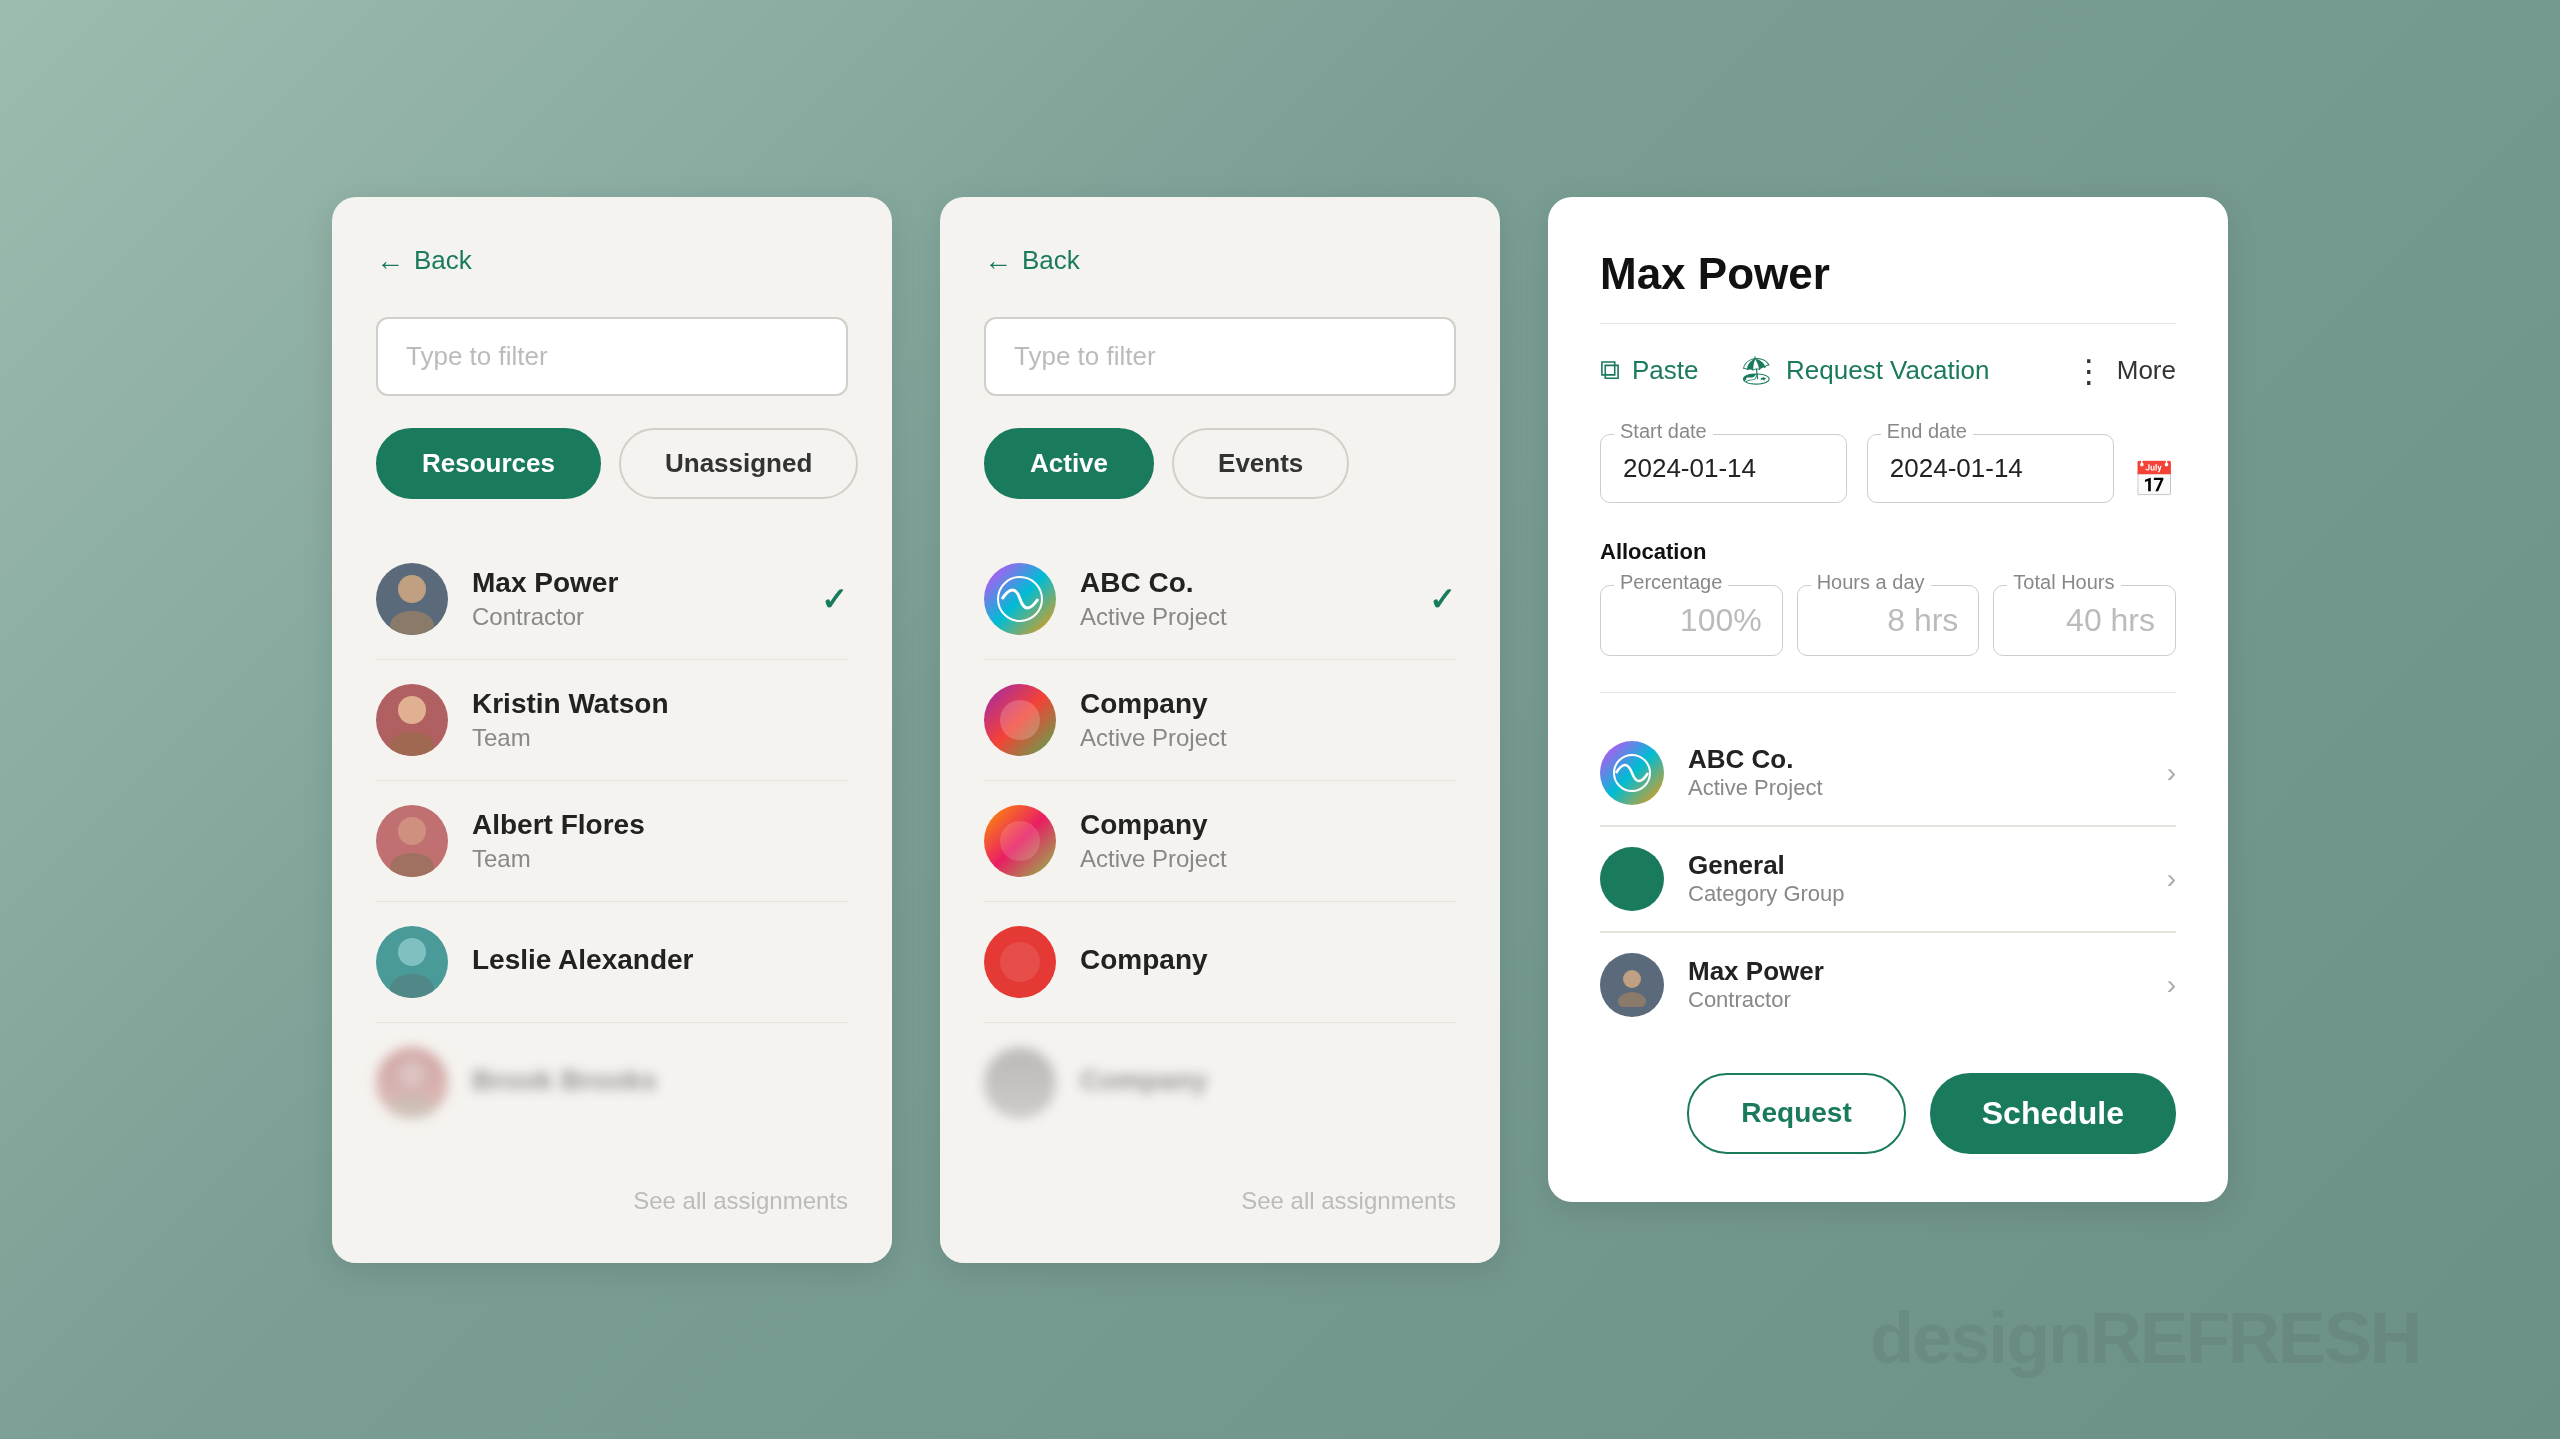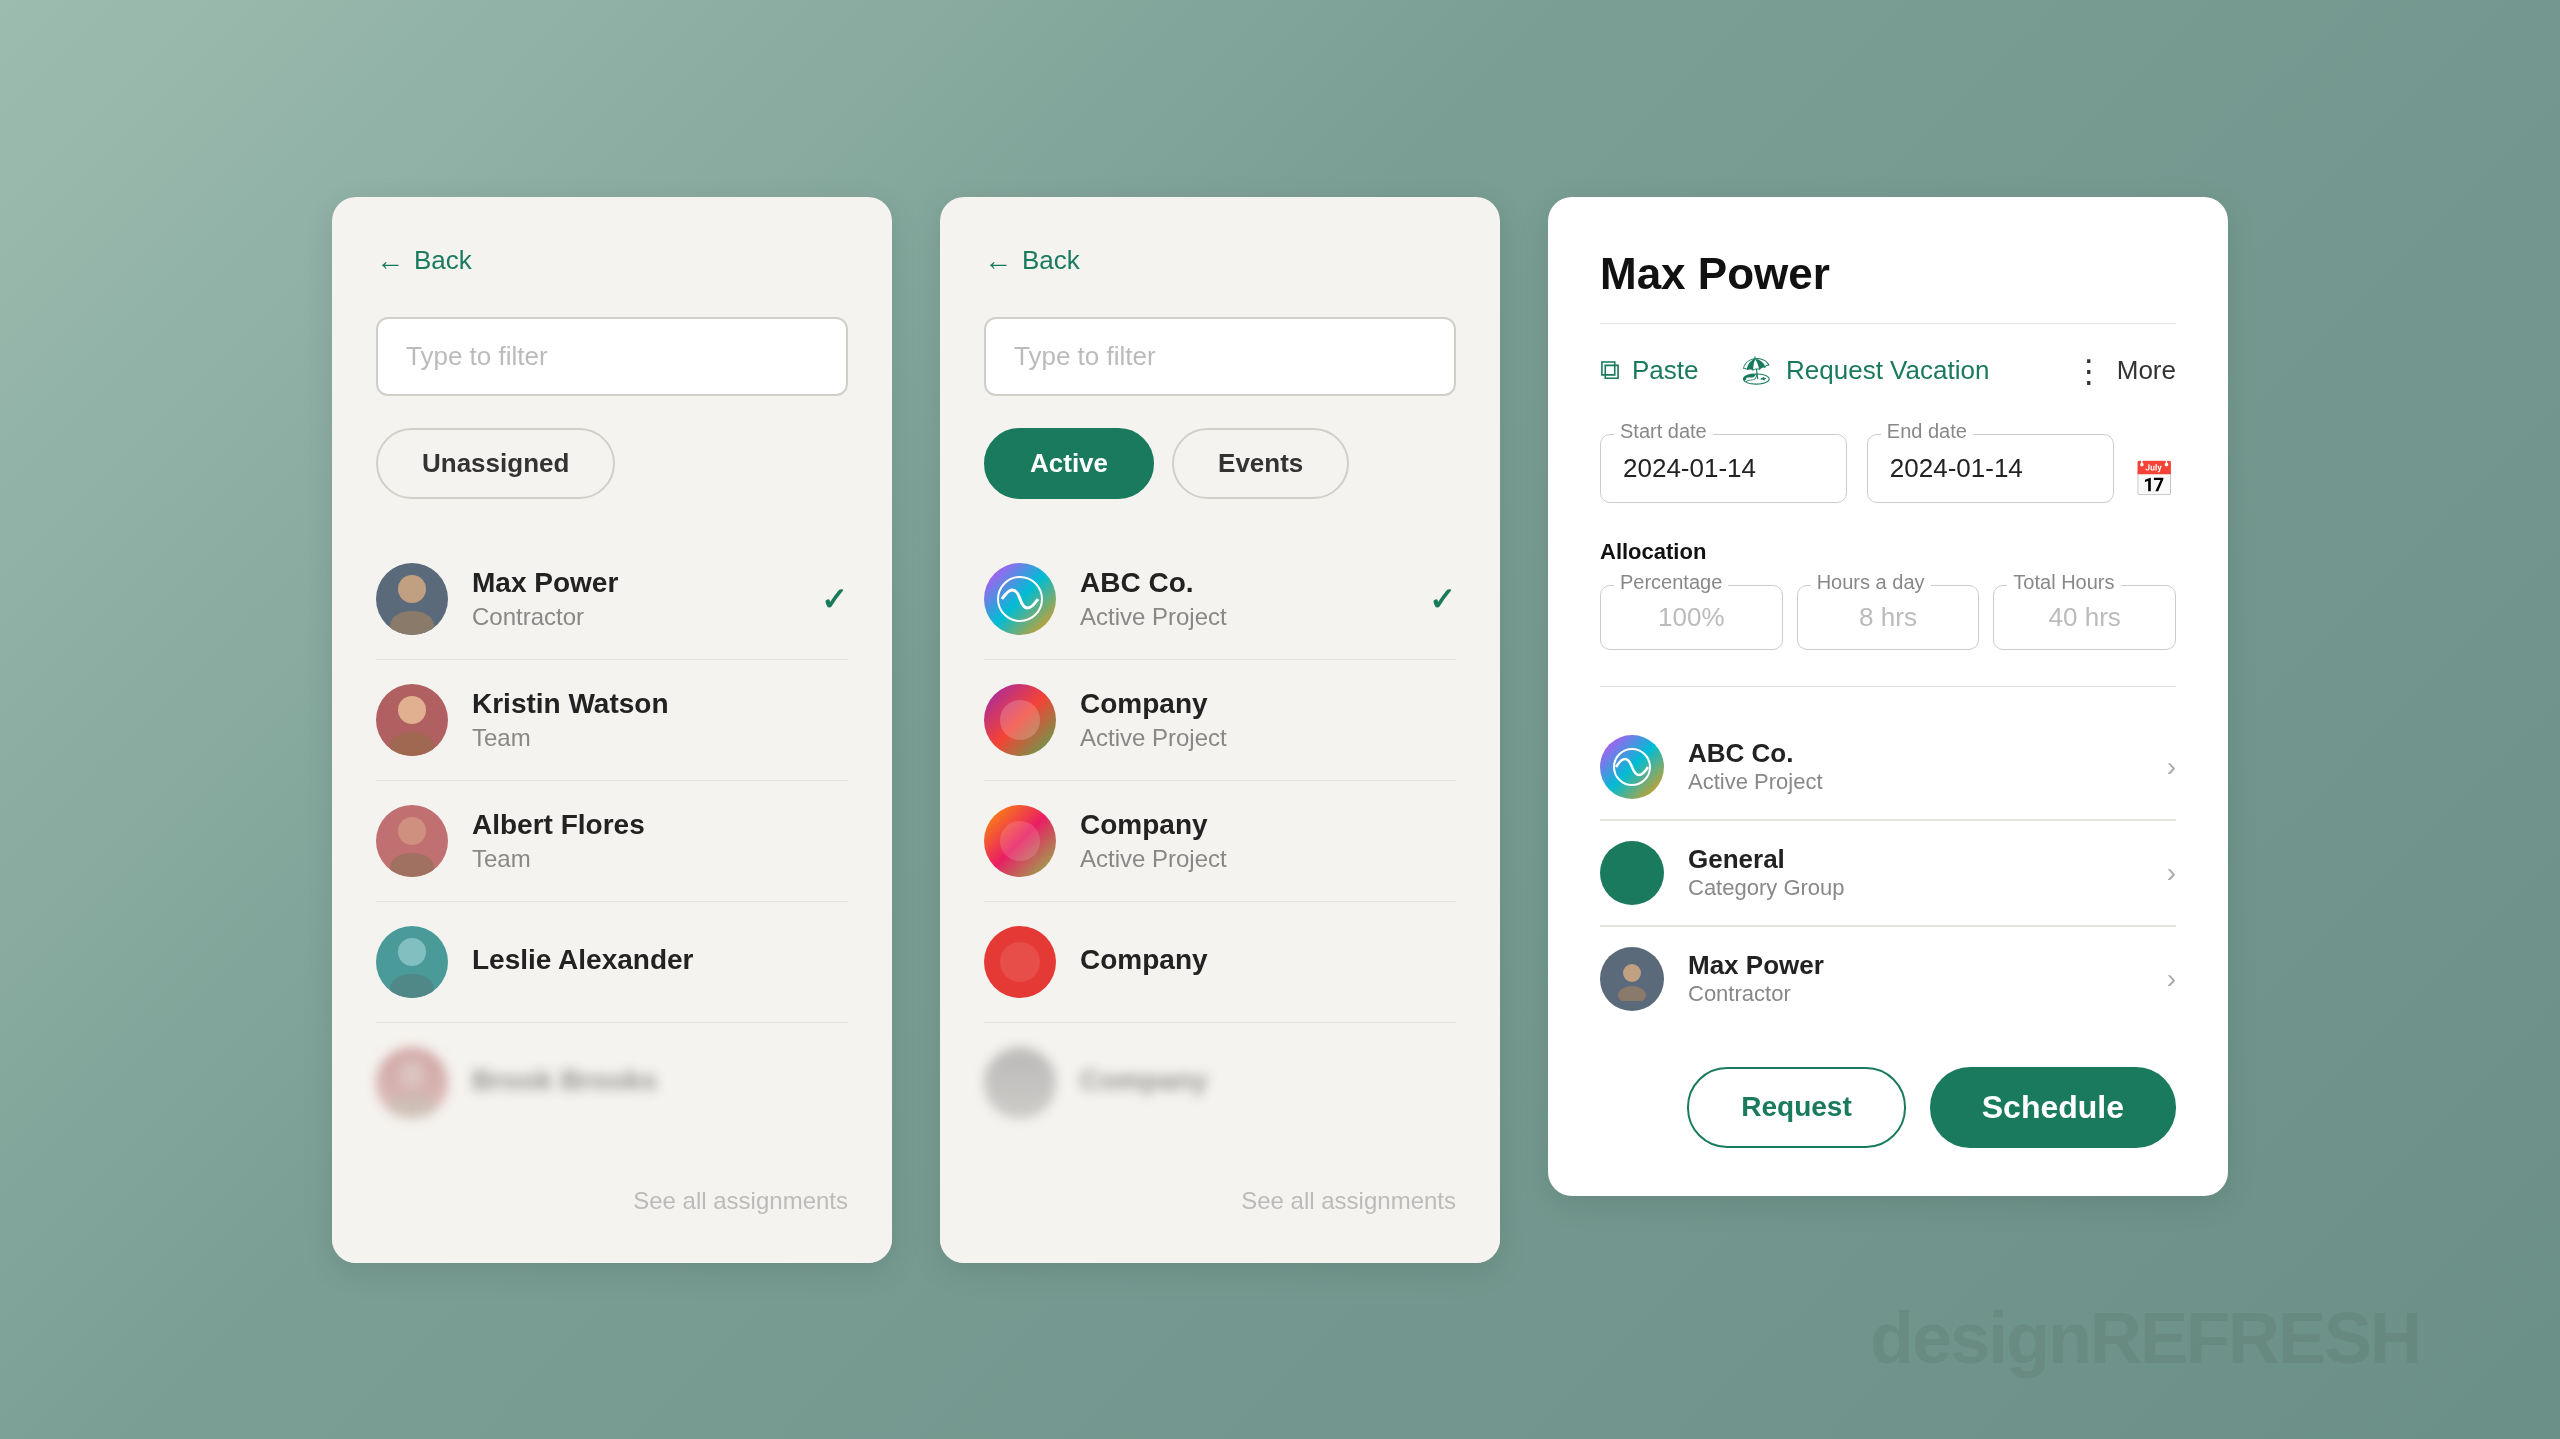--- a/index.html
+++ b/index.html
@@ -229,24 +229,24 @@
       text-decoration: underline;
     }
     .alloc-field {
       flex: 1;
     }
     .alloc-input {
       width: 100%;
       padding: 16px 20px;
       border: 1.5px solid #ccc;
       border-radius: 10px;
-      font-size: 26px;
+      font-size: 32px;
       color: #bbb;
       background: #fff;
-      text-align: center;
+      text-align: right;
     }
     
     .detail-list-item {
       display: flex;
       align-items: center;
       padding: 20px 0;
       border-bottom: 1px solid #e5e3de;
       cursor: pointer;
     }
     .detail-list-item:last-child { border-bottom: none; }
@@ -375,20 +375,21 @@
 
   <div class="card">
     <button class="back-btn">
       <span class="back-arrow">←</span>
       <span>Back</span>
     </button>
 
     <input class="search-input" type="text" placeholder="Type to filter" style="">
 
     <div class="tabs">
+      <button class="tab-btn active">Resources</button>
       <button class="tab-btn inactive">Unassigned</button>
     </div>
 
     <div>
 
       <div class="list-item">
         <div class="avatar av-maxpower">
           <svg width="72" height="72" viewBox="0 0 72 72">
               <circle cx="36" cy="26" r="14" fill="#c0a080"></circle>
               <ellipse cx="36" cy="62" rx="22" ry="14" fill="#8a7a6a"></ellipse>

